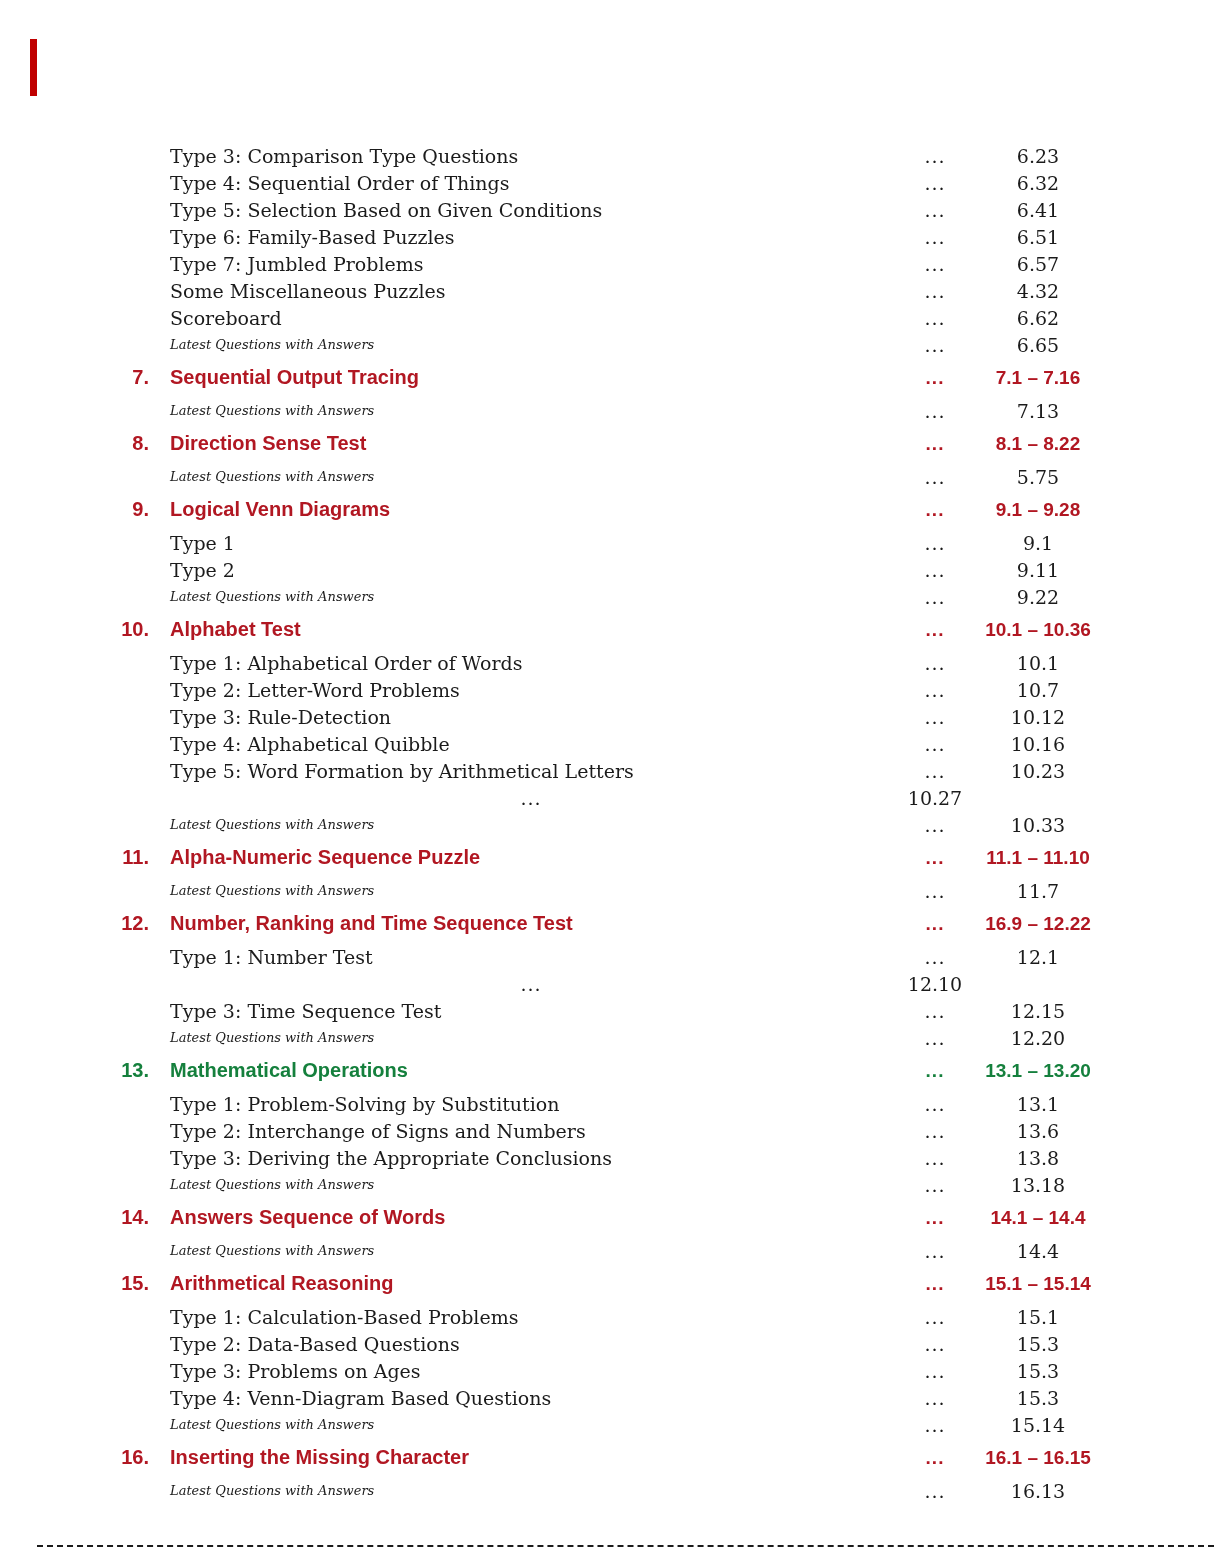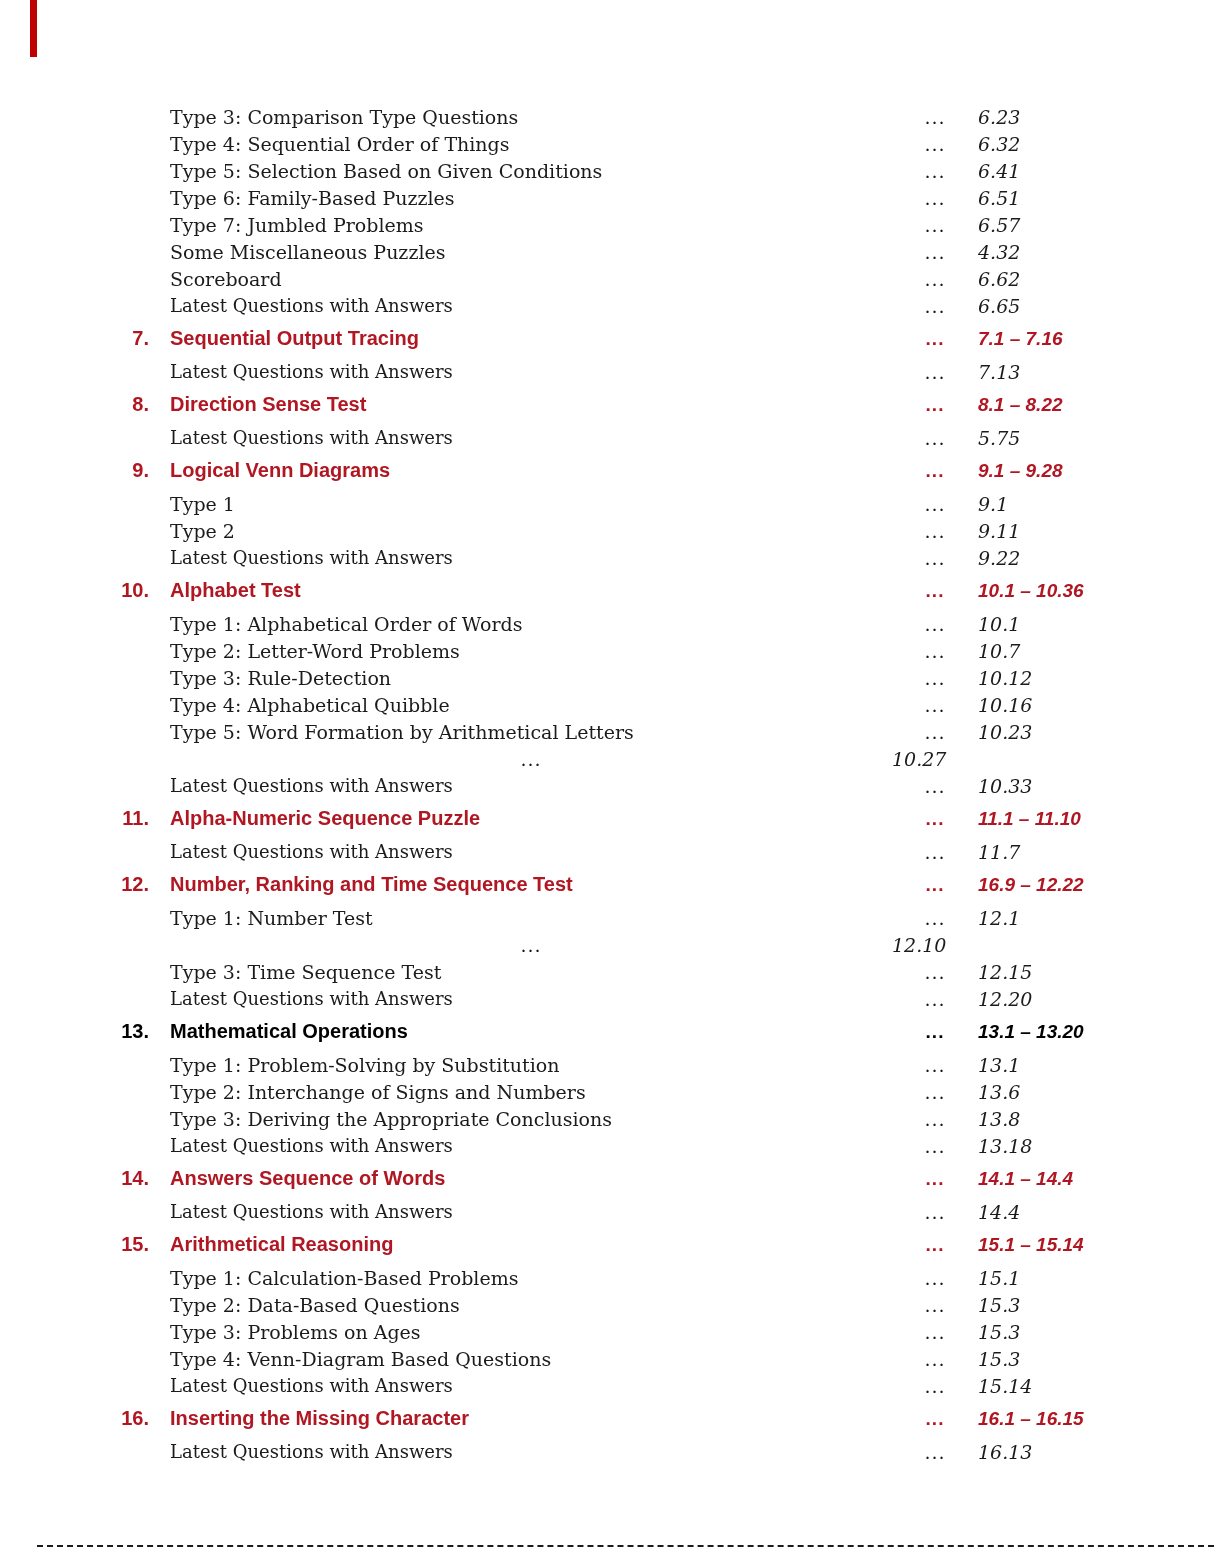--- a/index.html
+++ b/index.html
@@ -2,21 +2,21 @@
 <html><head>
 <meta charset="utf-8">
 <style>
   html, body { margin: 0; padding: 0; background: #ffffff; }
   body {
     width: 1214px; height: 1549px;
     position: relative; overflow: hidden;
     font-family: "DejaVu Serif", serif;
     color: #1b1b1b;
   }
-  .page { position: absolute; inset: 0; background: #ffffff; }
+  .page { position: absolute; inset: 0; background: #ffffff; margin-top: 39px; }
 
   
   .red-tick {
     position: absolute; left: 30px; top: 0;
     width: 7px; height: 57px; background: #c00000;
   }
   .bottom-dashes {
     position: absolute; left: 37px; right: 0; bottom: 2px;
     height: 0; border-bottom: 2px dashed #1a1a1a;
   }
@@ -28,31 +28,31 @@
     display: grid;
     grid-template-columns: 52px 1fr 86px 120px;
     align-items: center;
     height: 27px;
     white-space: nowrap;
   }
   .row .num {
     text-align: right; padding-right: 21px;
   }
   .row .dots { text-align: center; letter-spacing: 1px; }
-  .row .page-no { text-align: left; font-style: italic; }
+  .row .page-no { text-align: center; }
 
   
   .row.sub .label, .row.sub .dots, .row.sub .page-no {
     font-family: "DejaVu Serif", serif;
     font-size: 19px;
   }
   
   .row.latest .label {
     font-family: "DejaVu Serif", serif;
-    font-size: 18px;
+    font-style: italic; font-size: 13px;
   }
   .row.latest .dots, .row.latest .page-no {
     font-family: "DejaVu Serif", serif; font-size: 19px;
   }
   
   .row.chapter { margin: 6px 0; }
   .row.chapter .num, .row.chapter .label, .row.chapter .dots, .row.chapter .page-no {
     font-family: "Liberation Sans", sans-serif;
     font-weight: bold;
   }
@@ -242,21 +242,21 @@
         <span class="label">Type 3: Time Sequence Test</span>
         <span class="dots">...</span>
         <span class="page-no">12.15</span>
       </div>
       <div class="row latest">
         <span class="num"></span>
         <span class="label">Latest Questions with Answers</span>
         <span class="dots">...</span>
         <span class="page-no">12.20</span>
       </div>
-      <div class="row chapter" style="color: #000000;">
+      <div class="row chapter" style="color: #15803d;">
         <span class="num">13.</span>
         <span class="label">Mathematical Operations</span>
         <span class="dots">...</span>
         <span class="page-no">13.1 – 13.20</span>
       </div>
       <div class="row sub">
         <span class="num"></span>
         <span class="label">Type 1: Problem-Solving by Substitution</span>
         <span class="dots">...</span>
         <span class="page-no">13.1</span>

